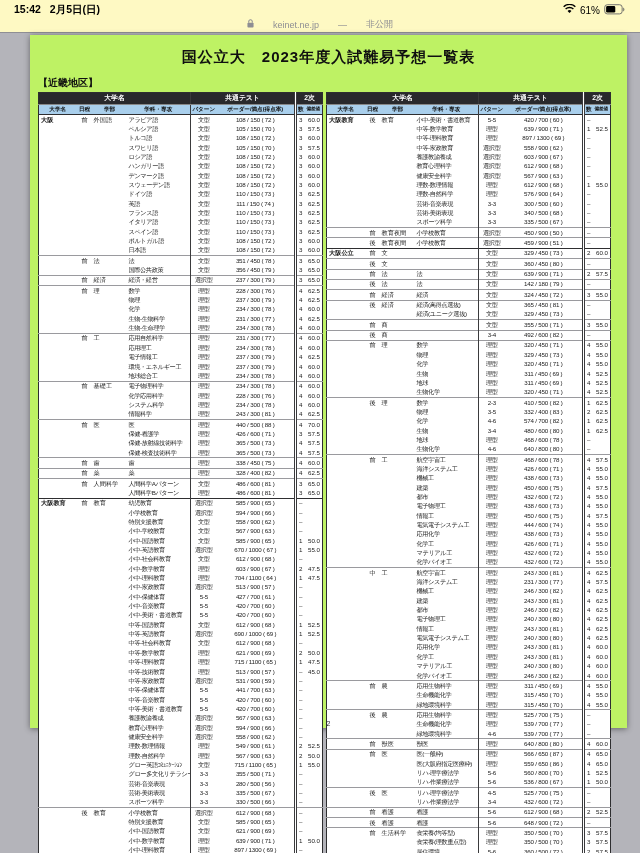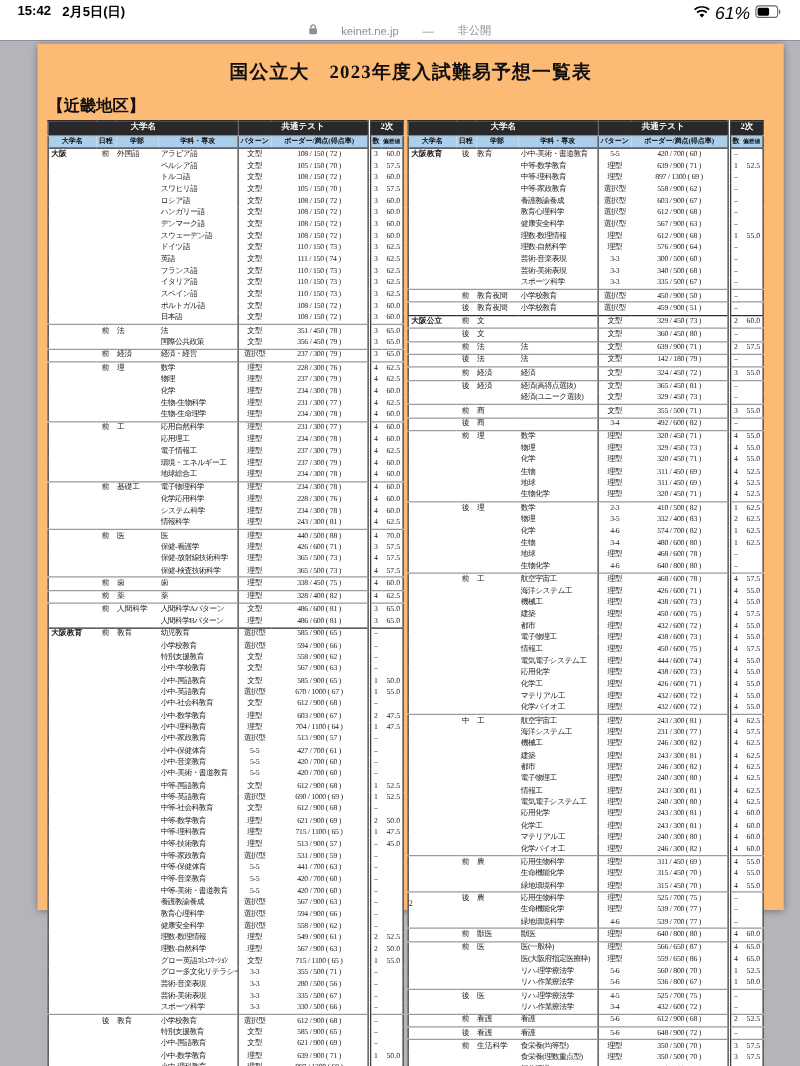--- a/index.html
+++ b/index.html
@@ -2,30 +2,30 @@
 <html><head>
 <meta charset="utf-8">
 <style>
   html,body{margin:0;padding:0;}
   body{
     width:640px;height:853px;position:relative;overflow:hidden;
     background:#b4b4ba;
     font-family:"Liberation Sans","DejaVu Sans",sans-serif;
   }
   
-  .topbar{position:absolute;top:0;left:0;right:0;height:32px;background:#ffffff;border-bottom:1px solid #8f8f94;}
+  .topbar{position:absolute;top:0;left:0;right:0;height:32px;background:#fef9c3;border-bottom:1px solid #8f8f94;}
   .statusrow{display:flex;justify-content:space-between;align-items:center;padding:2px 14px 0 14px;height:16px;font-size:10.5px;font-weight:bold;color:#000;}
   .status-left{display:flex;gap:9px;}
-  .status-right{display:flex;align-items:center;gap:4px;font-weight:normal;font-size:14px;font-style:italic;}
+  .status-right{display:flex;align-items:center;gap:4px;font-weight:normal;font-size:10px;}
   .urlrow{height:13px;text-align:center;font-size:9px;color:#8e8e93;display:flex;align-items:center;justify-content:center;gap:19px;}
   .icon-svg{display:inline-block;vertical-align:middle;}
   
-  .page{position:absolute;left:30px;top:35px;width:597px;height:693px;background:#fdba74;box-shadow:0 1px 6px rgba(0,0,0,.45);font-family:Liberation Serif, serif;}
+  .page{position:absolute;left:30px;top:35px;width:597px;height:693px;background:#bef264;box-shadow:0 1px 6px rgba(0,0,0,.45);}
   .title{padding-top:13px;text-align:center;font-size:15px;font-weight:bold;color:#101010;letter-spacing:1px;}
-  .region{margin:9px 0 2px 8px;font-size:13px;font-weight:bold;color:#101010;}
+  .region{margin:9px 0 2px 8px;font-size:10px;font-weight:bold;color:#101010;}
   .tables{display:flex;margin-left:8px;gap:3px;align-items:flex-start;}
   table.t{border-collapse:collapse;table-layout:fixed;width:284px;border:1.6px solid #2e2e30;background:#fff;}
   .t th,.t td{padding:0;margin:0;overflow:hidden;white-space:nowrap;line-height:1;}
   .t thead .h1 th{background:#29292c;color:#fff;font-size:6.8px;font-weight:bold;height:11px;border-bottom:.6px solid #888;}
   .t thead .h2 th{background:#a9cfec;color:#0d0d0d;font-size:5.6px;font-weight:bold;height:9px;}
   .t tbody td{height:9.35px;font-size:6.2px;color:#222;}
   td.univ{font-weight:bold;padding-left:2px;font-size:6.4px;color:#000;}
   td.sched{text-align:center;color:#333;}
   td.fac{padding-left:1px;color:#333;}
   td.dept{padding-left:2px;color:#4a4a4a;letter-spacing:-0.4px;}

